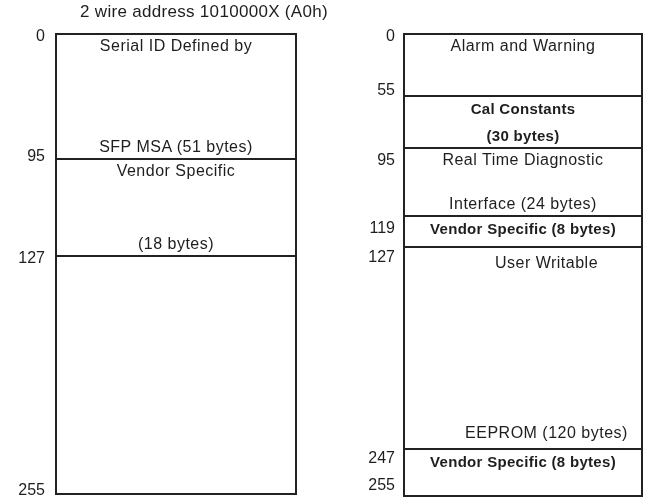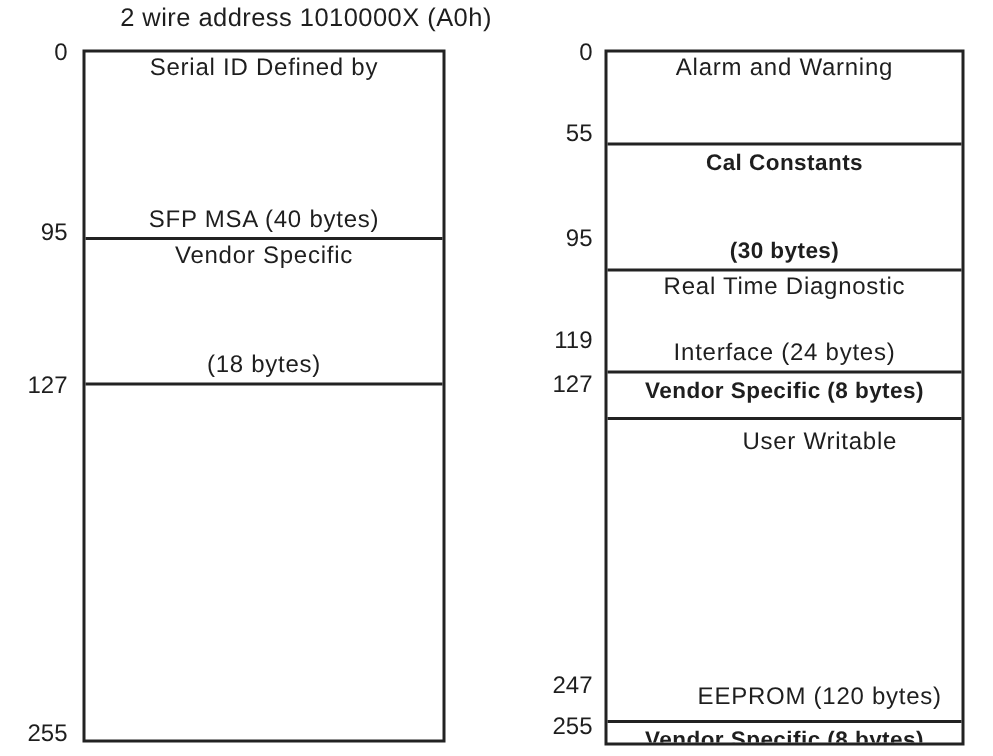--- a/index.html
+++ b/index.html
@@ -72,42 +72,42 @@
   <div class="diagram-title title-a0h">2 wire address 1010000X (A0h)</div>
 
   <span class="addr-label addr-a0h" style="top:26px">0</span>
   <span class="addr-label addr-a0h" style="top:146px">95</span>
   <span class="addr-label addr-a0h" style="top:248px">127</span>
   <span class="addr-label addr-a0h" style="top:480px">255</span>
 
   <div class="mem-box box-a0h">
     <div class="mem-section divided" style="height:125px">
       <div class="line">Serial ID Defined by</div>
-      <div class="line">SFP MSA (40 bytes)</div>
+      <div class="line">SFP MSA (51 bytes)</div>
     </div>
     <div class="mem-section divided" style="height:97px">
       <div class="line">Vendor Specific</div>
       <div class="line">(18 bytes)</div>
     </div>
   </div>
 
 
   <span class="addr-label addr-a2h" style="top:26px">0</span>
   <span class="addr-label addr-a2h" style="top:80px">55</span>
   <span class="addr-label addr-a2h" style="top:150px">95</span>
   <span class="addr-label addr-a2h" style="top:218px">119</span>
   <span class="addr-label addr-a2h" style="top:247px">127</span>
   <span class="addr-label addr-a2h" style="top:448px">247</span>
   <span class="addr-label addr-a2h" style="top:475px">255</span>
 
   <div class="mem-box box-a2h">
     <div class="mem-section divided" style="height:62px">
       <div class="line">Alarm and Warning</div>
     </div>
-    <div class="mem-section divided bold" style="height:84px">
+    <div class="mem-section divided bold" style="height:52px">
       <div class="line">Cal Constants</div>
       <div class="line">(30 bytes)</div>
     </div>
     <div class="mem-section divided" style="height:68px">
       <div class="line">Real Time Diagnostic</div>
       <div class="line">Interface (24 bytes)</div>
     </div>
     <div class="mem-section divided bold" style="height:31px">
       <div class="line">Vendor Specific (8 bytes)</div>
     </div>

